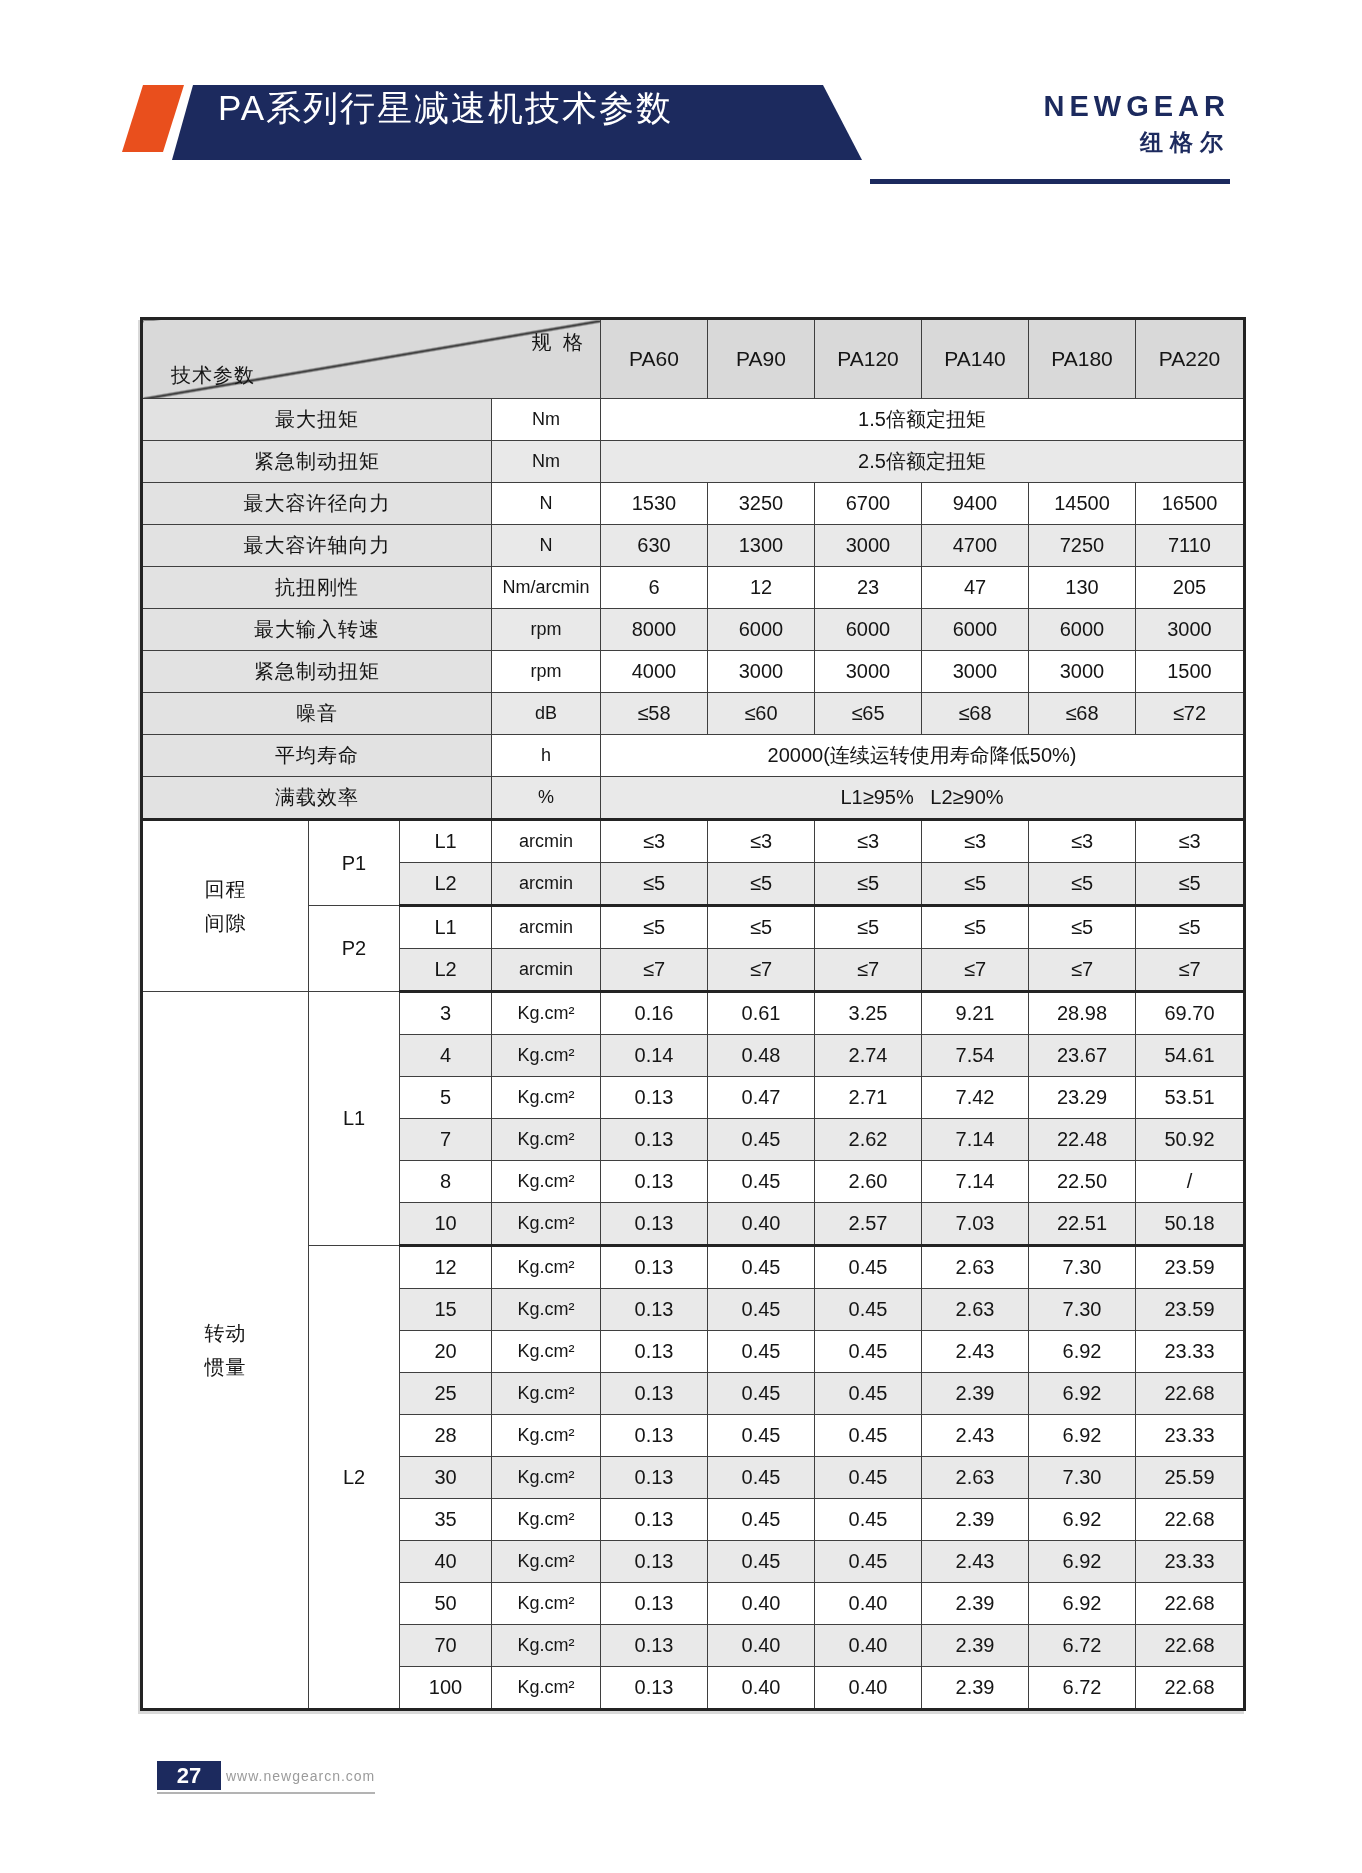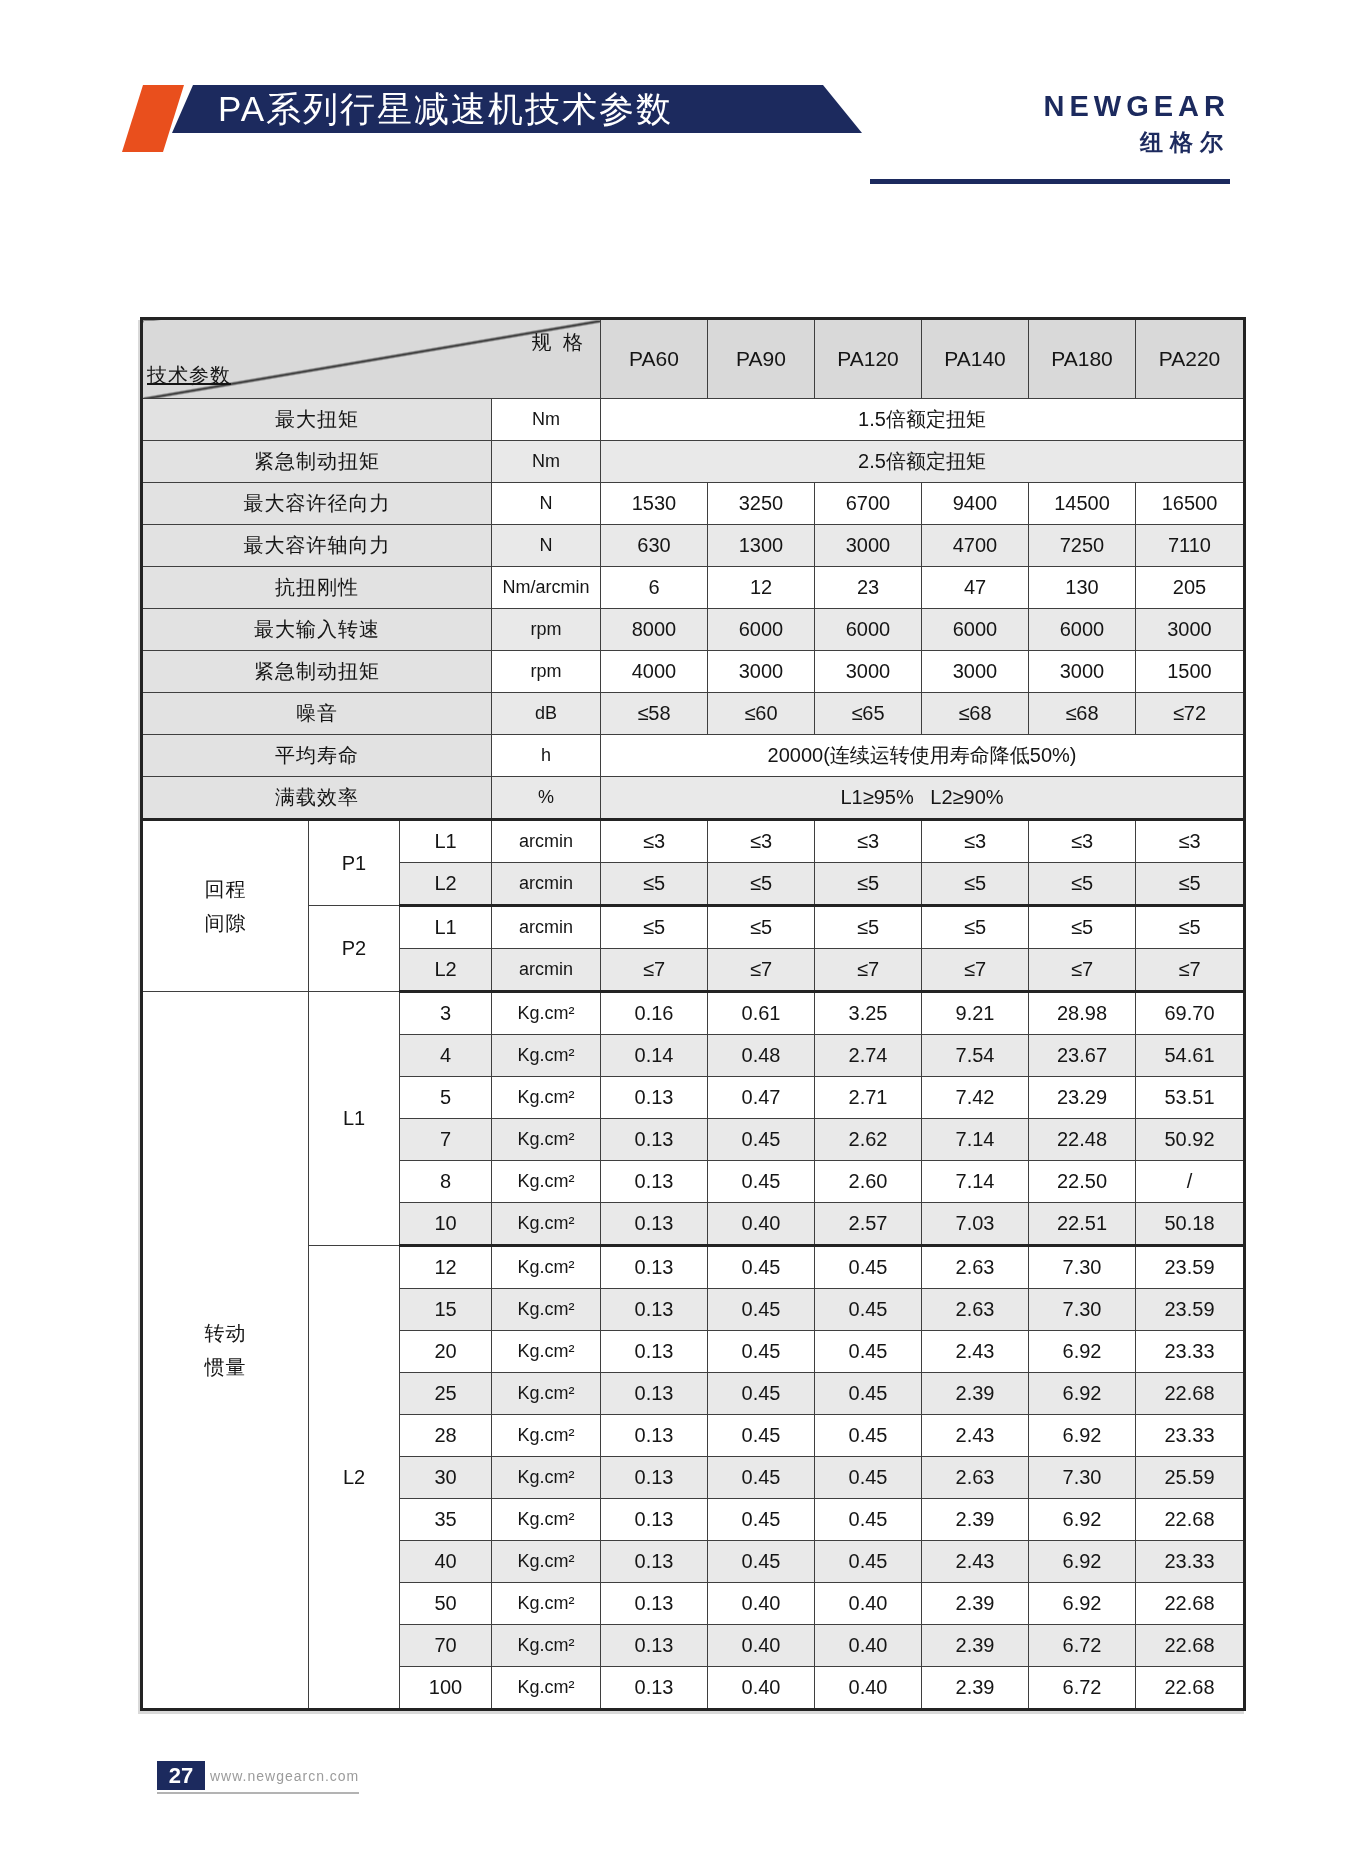--- a/index.html
+++ b/index.html
@@ -3,56 +3,56 @@
 <meta charset="utf-8">
 <title>PA系列行星减速机技术参数</title>
 <style>
   html,body{margin:0;padding:0;background:#ffffff;}
   body{font-family:"Liberation Sans","DejaVu Sans",sans-serif;color:#151515;}
   .page{position:relative;width:1362px;height:1873px;background:#ffffff;overflow:hidden;}
 
   
   .orange-shape{position:absolute;left:122px;top:85px;width:62px;height:67px;
     background:var(--orange);clip-path:polygon(21px 0,62px 0,41px 100%,0 100%);}
-  .banner{position:absolute;left:172px;top:85px;width:690px;height:48px;
+  .banner{position:absolute;left:172px;top:85px;width:690px;height:75px;
     background:var(--navy);clip-path:polygon(21px 0,651px 0,100% 100%,0 100%);
-    display:flex;align-items:flex-end;padding-left:46px;box-sizing:border-box;}
+    display:flex;align-items:flex-start;padding-left:46px;box-sizing:border-box;}
   .banner-title{color:#ffffff;font-size:35px;letter-spacing:2px;white-space:nowrap;}
   .logo{position:absolute;left:1000px;top:90px;width:230px;text-align:right;}
   .logo-en{color:var(--navy);font-size:29px;font-weight:bold;letter-spacing:5px;white-space:nowrap;}
   .logo-cn{color:var(--navy);font-size:23px;font-weight:bold;letter-spacing:7px;margin-top:4px;white-space:nowrap;}
   .logo-rule{position:absolute;left:870px;top:179px;width:360px;height:5px;background:var(--navy);}
 
   
   .table-wrap{position:absolute;left:140px;top:317px;}
   table{border-collapse:collapse;table-layout:fixed;width:1103px;}
   td{border:1.6px solid #3f3f3f;text-align:center;vertical-align:middle;
      height:41px;font-size:20px;padding:0 2px;overflow:hidden;}
   table{border:3px solid #232323;box-shadow:-2px 3px 0 #d9d9d9;}
   tr.hdr td{height:78px;}
   .corner{background:
      linear-gradient(to bottom right, rgba(0,0,0,0) calc(50% - 1.4px), #3f3f3f calc(50% - .2px),
                      #3f3f3f calc(50% + 1.2px), rgba(0,0,0,0) calc(50% + 2.4px)),#d9d9d9;
      position:relative;}
   .corner-tr{position:absolute;top:9px;right:14px;font-size:20px;letter-spacing:3px;}
-  .corner-bl{position:absolute;bottom:9px;left:4px;font-size:20px;letter-spacing:1px;text-decoration:underline;}
+  .corner-bl{position:absolute;bottom:9px;left:28px;font-size:20px;letter-spacing:1px;}
   .model{background:#d9d9d9;font-size:21px;}
   .lbl{background:#e2e2e2;font-size:20px;letter-spacing:1px;}
   tr.g .s{background:#e9e9e9;}
   tr.w .s{background:#ffffff;}
   .wb{background:#ffffff;font-size:20px;}
   .u{font-size:18px;}
   .big{font-size:20px;letter-spacing:1px;}
   .ml{margin:13px 0;line-height:1.05;}
   tr.sec > td{border-bottom:3.4px solid #232323;}
 
   
   .footer{position:absolute;left:157px;top:1761px;display:flex;align-items:center;
           border-bottom:2px solid #b3b3b3;padding-bottom:2px;}
-  .page-num{width:48px;height:29px;background:var(--navy);color:#ffffff;font-size:22px;
+  .page-num{width:64px;height:29px;background:var(--navy);color:#ffffff;font-size:22px;
             font-weight:bold;display:flex;align-items:center;justify-content:center;flex:none;}
   .site{font-size:14px;color:#9b9b9b;margin-left:5px;letter-spacing:1px;white-space:nowrap;}
 
   :root{--navy:#1c2a5e;--orange:#e94f1d;}
 </style>
 </head>
 <body>
 
 <div class="page">
 

